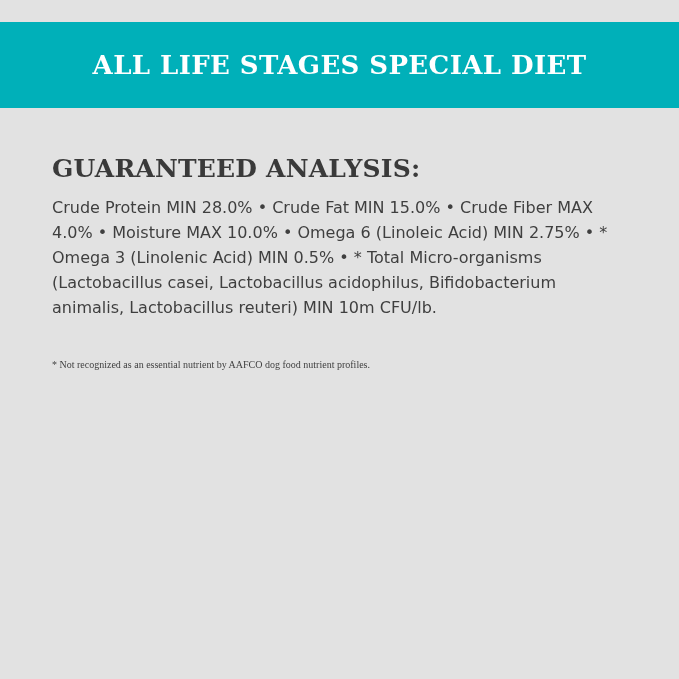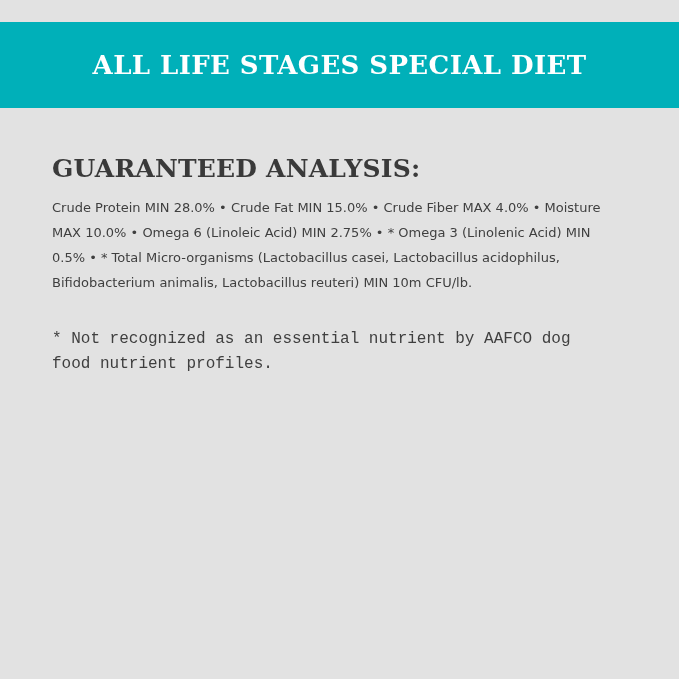--- a/index.html
+++ b/index.html
@@ -64,29 +64,29 @@
   .section-title {
     font-family: "DejaVu Serif", serif;
     font-weight: bold;
     font-size: 25px;
     color: #3a3a3a;
     letter-spacing: 0.2px;
     margin: 0 0 12px 0;
   }
   .body-text {
     font-family: "DejaVu Sans", sans-serif;
-    font-size: 13px;
+    font-size: 16px;
     line-height: 25px;
     color: #3f3f3f;
     margin: 0;
     max-width: 560px;
   }
   .footnote {
-    font-family: Liberation Mono, monospace;
-    font-size: 16px;
+    font-family: Liberation Serif, serif;
+    font-size: 10px;
     line-height: 25px;
     color: #3f3f3f;
     margin: 32px 0 0 0;
     max-width: 555px;
   }
 </style>
 </head>
 <body>
 
 <div class="page">

